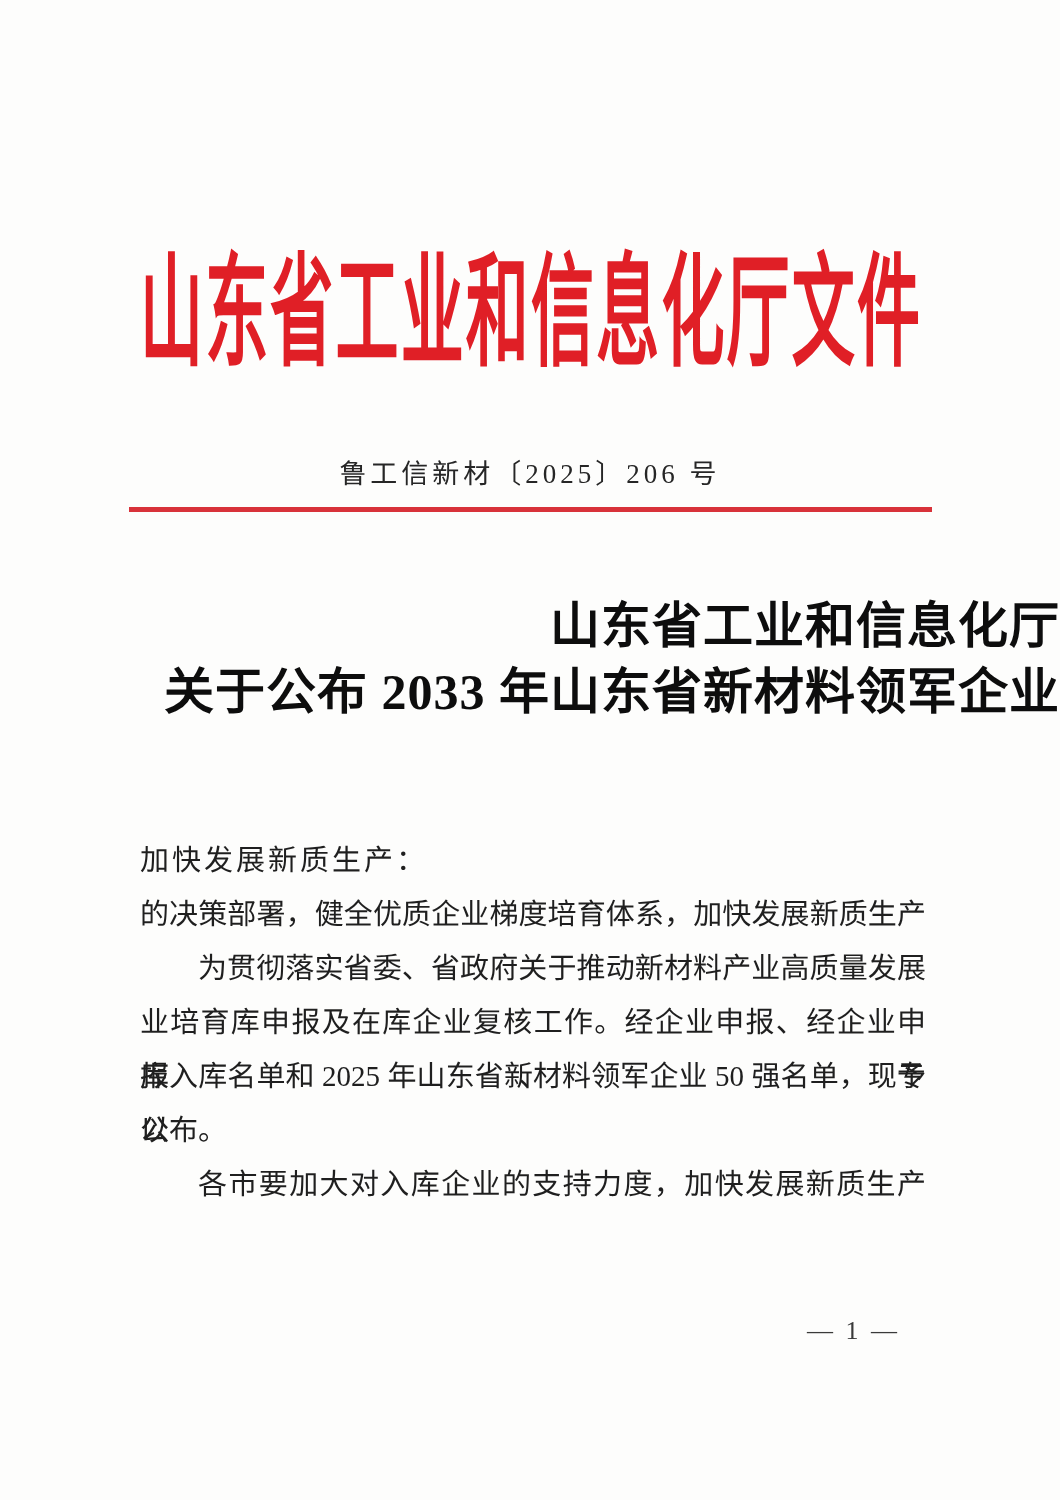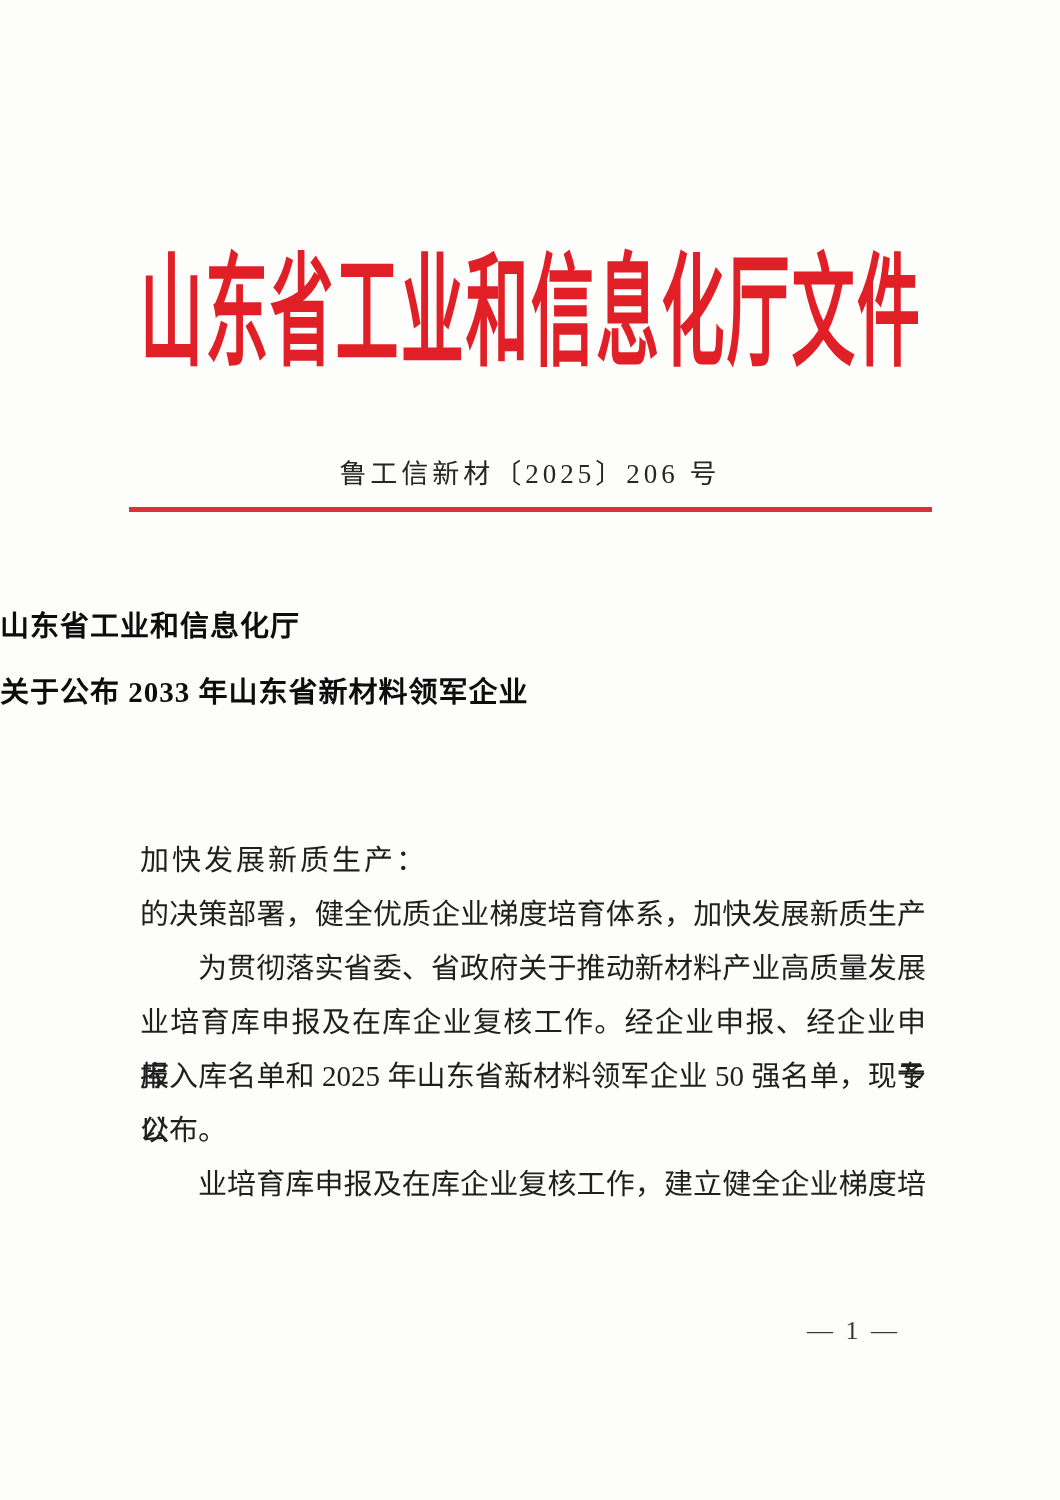--- a/index.html
+++ b/index.html
@@ -62,23 +62,23 @@
     width:803px;
     height:5px;
     background:var(--rule-red);
   }
   
   .title{
     position:absolute;
     left:0;
     top:593px;
     width:1060px;
-    text-align:left;
+    text-align:right;
     font-weight:bold;
-    font-size:29px;
+    font-size:50px;
     line-height:66px;
     color:#0d0d0d;
     letter-spacing:1px;
   }
   
   .body-text{
     position:absolute;
     left:140px;
     top:833px;
     width:786px;
@@ -144,18 +144,18 @@
     <div class="title-line">关于公布 2033 年山东省新材料领军企业</div>
   </div>
 
   <div class="body-text">
     <div class="line salutation">加快发展新质生产：</div>
     <div class="line justify">的决策部署，健全优质企业梯度培育体系，加快发展新质生产</div>
     <div class="line justify indent">为贯彻落实省委、省政府关于推动新材料产业高质量发展</div>
     <div class="line justify">业培育库申报及在库企业复核工作。经企业申报、经企业申报、专</div>
     <div class="line justify">库入库名单和 2025 年山东省新材料领军企业 50 强名单，现予以</div>
     <div class="line">公布。</div>
-    <div class="line justify indent">业培育库申报及在库企业复核工作，建立健全企业梯度培</div>
+    <div class="line justify indent">各市要加大对入库企业的支持力度，加快发展新质生产</div>
   </div>
 
   <div class="page-number">— 1 —</div>
 
 </div>
 
 </body></html>

